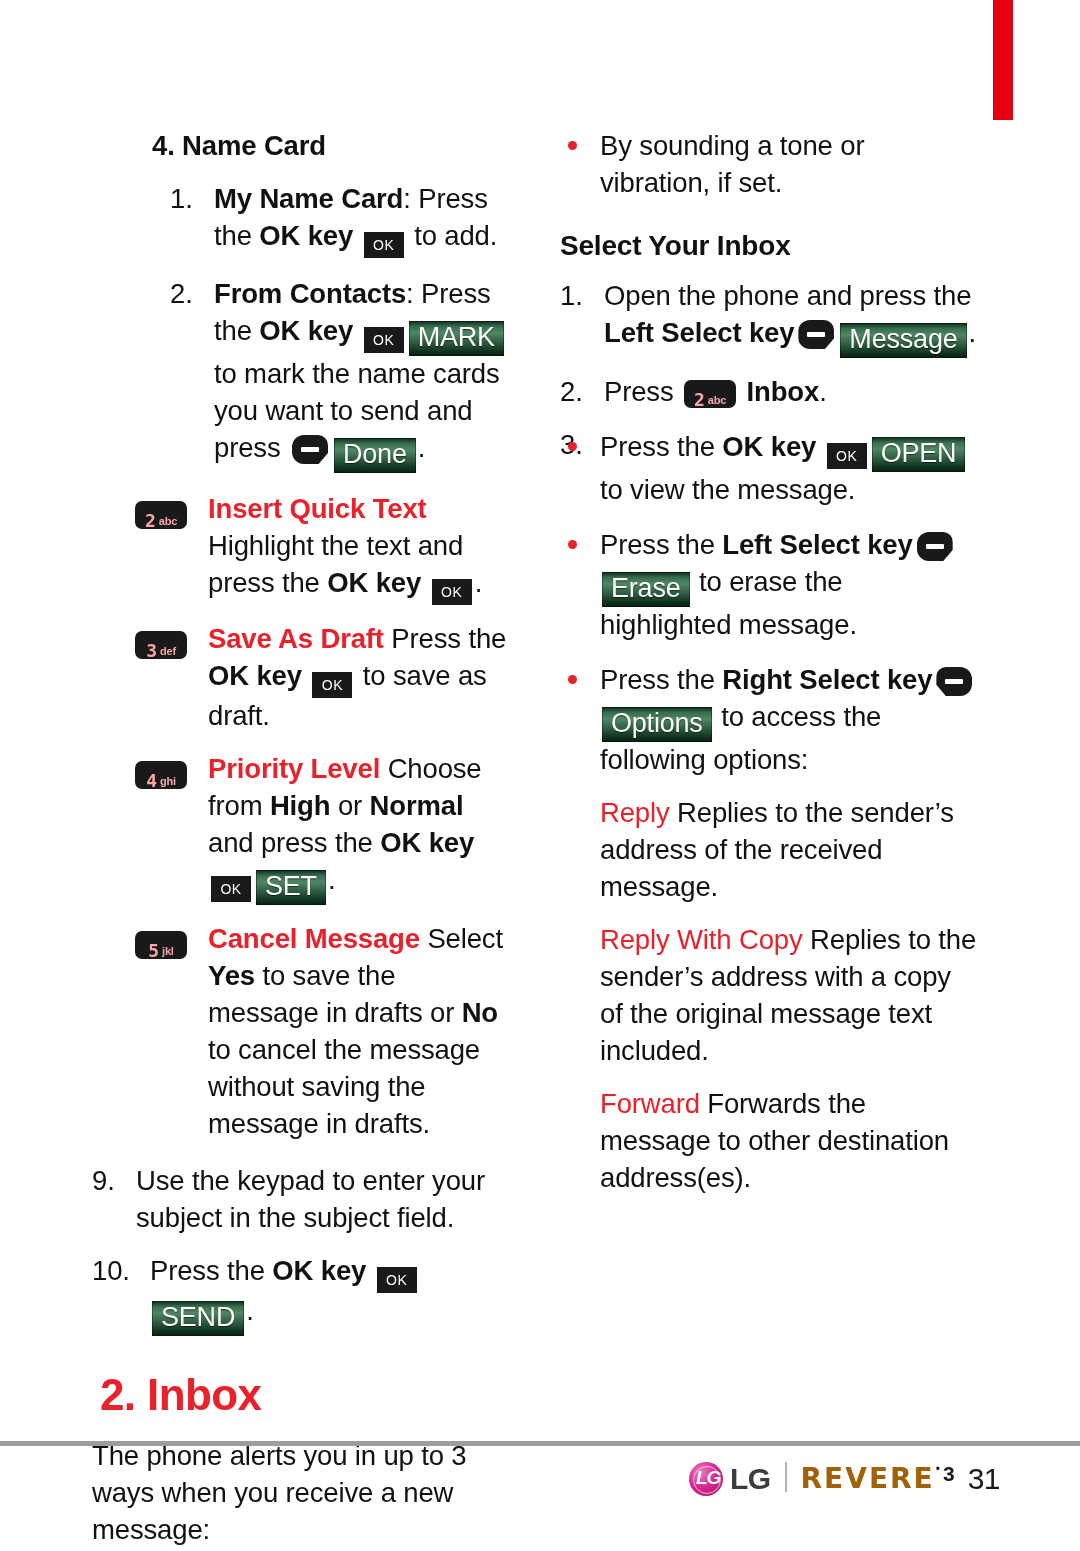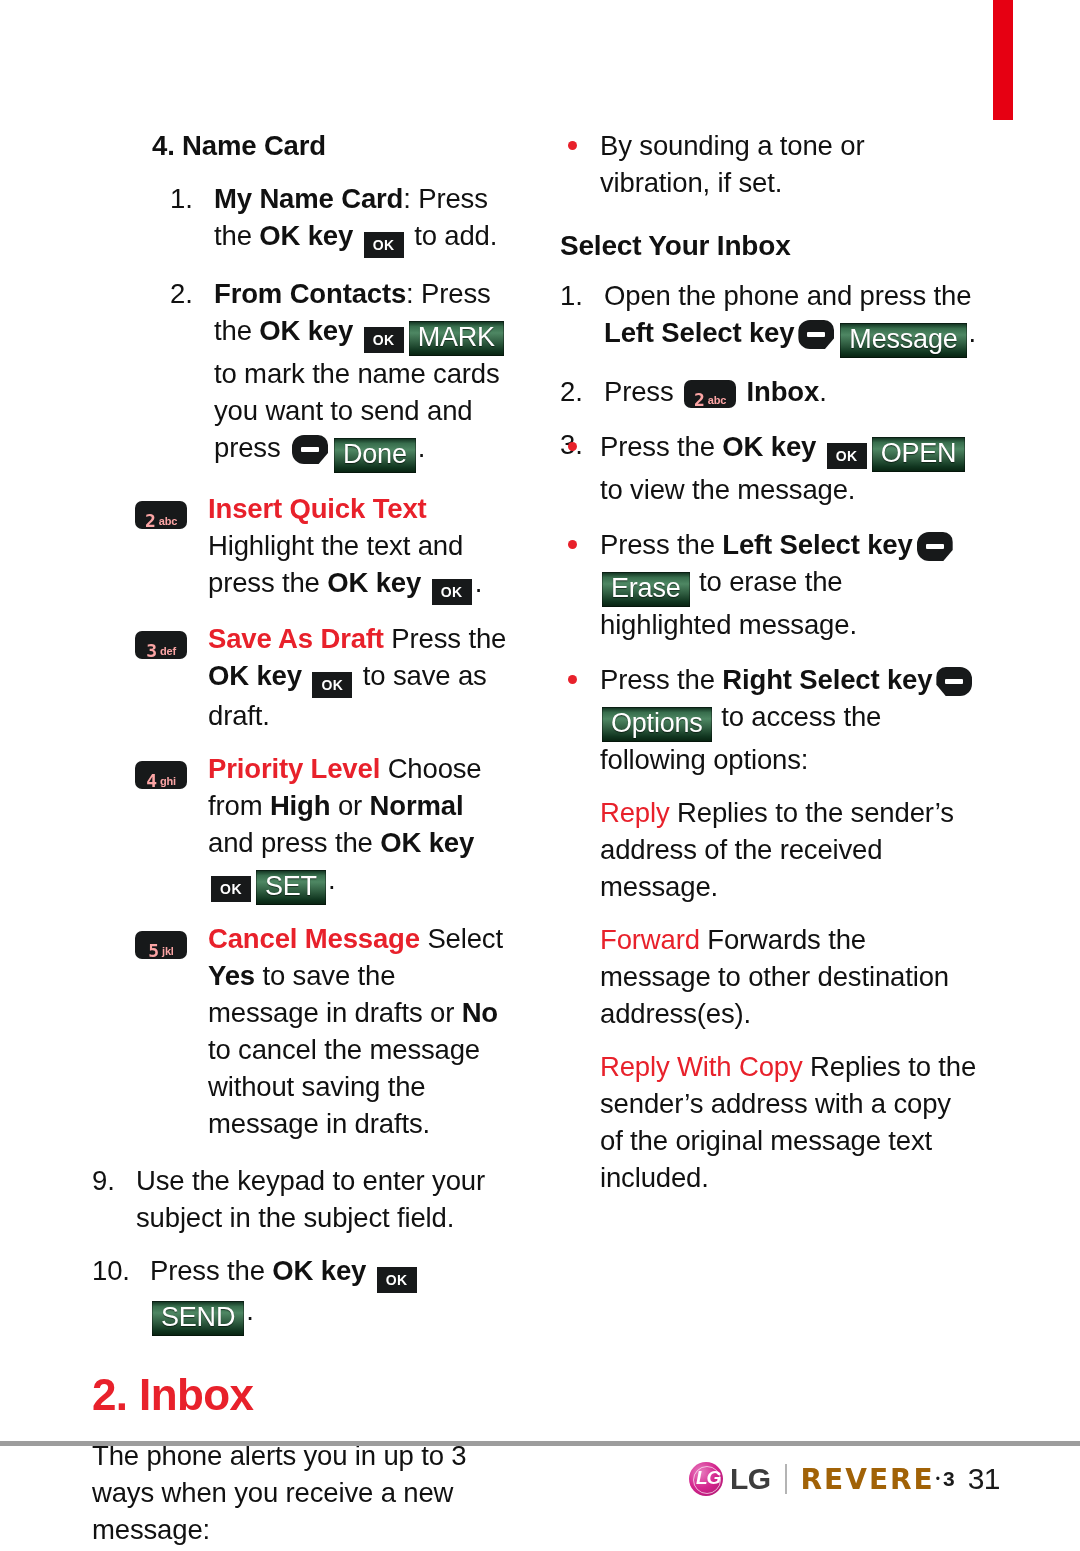--- a/index.html
+++ b/index.html
@@ -105,35 +105,35 @@
     font-size: 28px;
     font-weight: bold;
     letter-spacing: -0.2px;
     margin: 0;
   }
   .h-section {
     font-size: 44px;
     font-weight: bold;
     color: #e8212b;
     letter-spacing: -0.6px;
-    margin: 0;
+    margin: 8px;
     padding: 0;
   }
 
   
   .okkey {
     display: inline-block;
     vertical-align: -5px;
     width: 40px;
     height: 26px;
     border-radius: 0;
     background: #17191a;
     color: #ffffff;
     font-size: 14px;
-    font-weight: bold;
+    font-weight: normal;
     line-height: 26px;
     text-align: center;
     letter-spacing: 0.5px;
     margin: 0 3px;
   }
 
   .numkey {
     display: inline-block;
     vertical-align: -6px;
     min-width: 52px;
@@ -225,21 +225,21 @@
     top: 1441px;
     width: 1080px;
     height: 5px;
     background: #9d9d9d;
   }
   .footer {
     position: absolute;
     right: 80px;
     top: 1462px;
     display: flex;
-    align-items: center;
+    align-items: flex-start;
     gap: 0;
   }
   .lg-mark {
     position: relative;
     width: 34px;
     height: 34px;
     border-radius: 50%;
     background: radial-gradient(circle at 34% 30%, #e87ec0 0%, #d4278e 48%, #a8126c 100%);
     margin-right: 7px;
     flex: none;
@@ -421,25 +421,25 @@
     <div class="blk bullet-item">
       <span class="dot"></span>
       <span>Press the </span><span class="b">Right Select key</span><span class="softkey right"><span class="shape"></span><span class="bar"></span></span><span class="greenbtn">Options</span><span> to access the following options:</span>
     </div>
 
     <div class="blk sub-para" style="padding-left:40px;">
       <span class="red">Reply</span><span> Replies to the sender’s address of the received message.</span>
     </div>
 
     <div class="blk sub-para" style="padding-left:40px;">
+      <span class="red">Reply With Copy</span><span> Replies to the sender’s address with a copy of the original message text included.</span>
+    </div>
+
+    <div class="blk sub-para" style="padding-left:40px;">
       <span class="red">Forward</span><span> Forwards the message to other destination address(es).</span>
-    </div>
-
-    <div class="blk sub-para" style="padding-left:40px;">
-      <span class="red">Reply With Copy</span><span> Replies to the sender’s address with a copy of the original message text included.</span>
     </div>
 
   </div>
 </div>
 
 <div class="footer-rule"></div>
 
 <div class="footer">
   <span class="lg-mark">
     <span class="lg-ring"></span>

